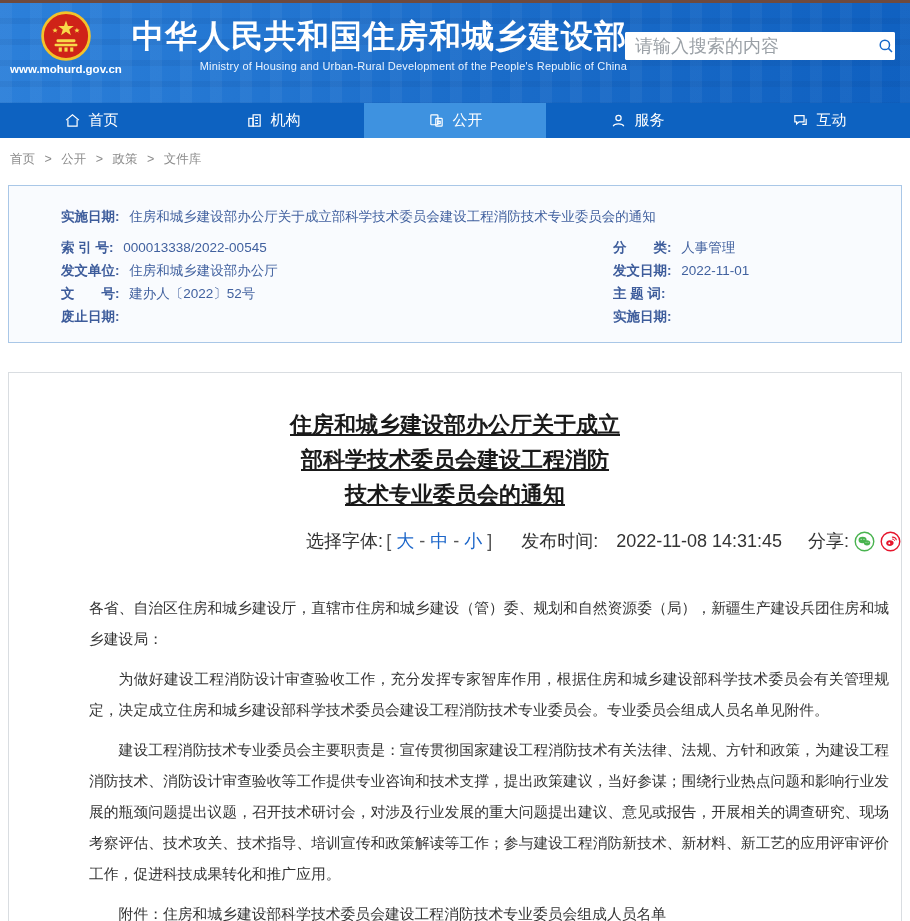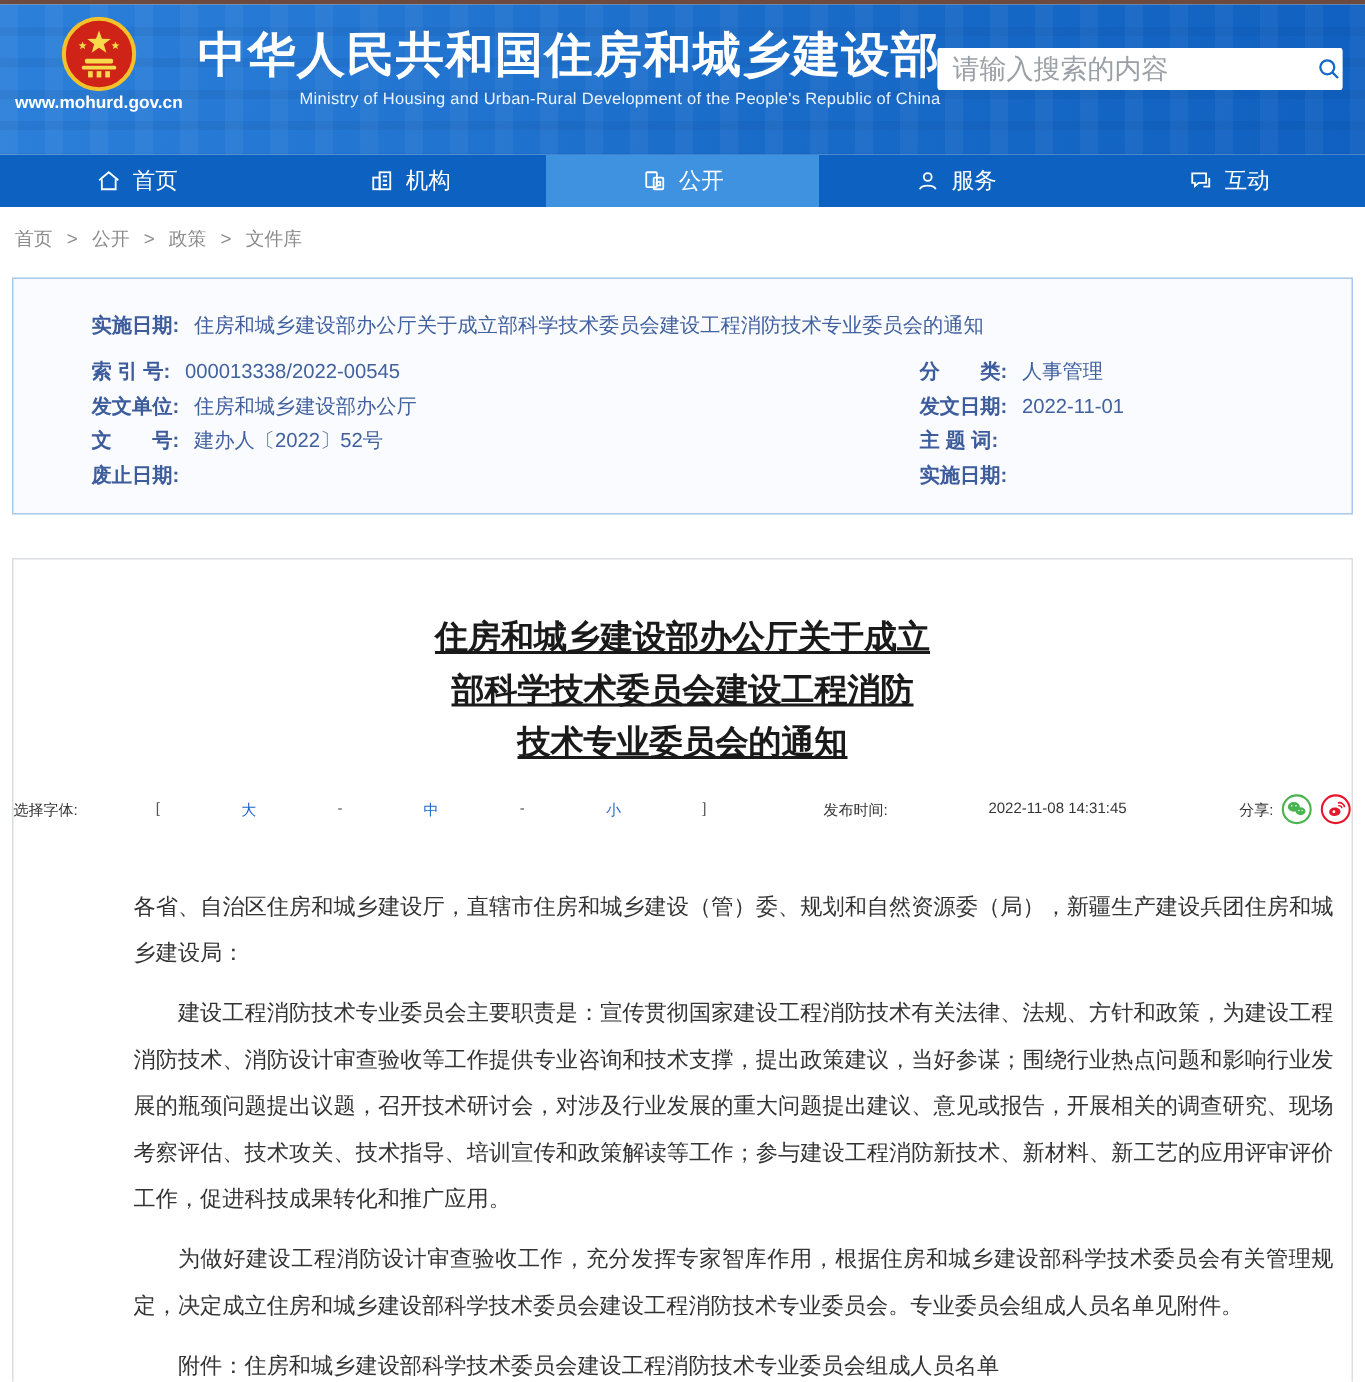--- a/index.html
+++ b/index.html
@@ -49,22 +49,22 @@
   .meta-full { margin-bottom: 8px; line-height: 22px; }
   .meta-grid { display: grid; grid-template-columns: 1fr 258px; }
   .m-cell { height: 23px; line-height: 23px; white-space: nowrap; overflow: hidden; }
 
   
   .doc-box { margin: 29px 8px 0; border: 1px solid #d9dde1; background: #fff;
     padding: 34px 0 30px; min-height: 530px; }
   .doc-title { text-align: center; font-size: 22px; line-height: 35px; font-weight: 700; color: #1a1a1a; text-decoration: underline; }
   .doc-title span { display: block; }
 
-  .toolbar { margin-top: 17px; display: flex; justify-content: space-between; align-items: center;
-    font-size: 10px; color: #333; }
+  .toolbar { margin-top: 17px; display: flex; justify-content: flex-end; align-items: center;
+    font-size: 18px; color: #333; }
   .tb-sep { margin: 0 3px; color: #555; }
   .size-link { color: #1c66c9; cursor: pointer; margin: 0 2px; }
   .tb-publish { margin-left: 26px; }
   .tb-time { margin-left: 18px; }
   .tb-share { margin-left: 26px; display: flex; align-items: center; gap: 5px; }
   .share-icon { display: inline-flex; cursor: pointer; }
 
   
   .doc-body { margin-top: 40px; padding: 0 12px 0 80px; font-size: 14.8px; line-height: 31px;
     color: #333; text-align: justify; }
@@ -246,18 +246,18 @@
           <circle cx="10.6" cy="13.9" r="1.1" fill="#fff"></circle>
           <path d="M13.6 7.1c2.6-.6 4.9 1.1 5.1 3.4" stroke="#e6162d" stroke-width="1.3" fill="none"></path>
           <path d="M13.9 9.3c1.4-.3 2.7.6 2.8 1.9" stroke="#e6162d" stroke-width="1.1" fill="none"></path>
         </svg>
       </span>
     </span>
   </div>
 
   <div class="doc-body">
     <p>各省、自治区住房和城乡建设厅，直辖市住房和城乡建设（管）委、规划和自然资源委（局），新疆生产建设兵团住房和城乡建设局：</p>
+    <p class="indent">为做好建设工程消防设计审查验收工作，充分发挥专家智库作用，根据住房和城乡建设部科学技术委员会有关管理规定，决定成立住房和城乡建设部科学技术委员会建设工程消防技术专业委员会。专业委员会组成人员名单见附件。</p>
     <p class="indent">建设工程消防技术专业委员会主要职责是：宣传贯彻国家建设工程消防技术有关法律、法规、方针和政策，为建设工程消防技术、消防设计审查验收等工作提供专业咨询和技术支撑，提出政策建议，当好参谋；围绕行业热点问题和影响行业发展的瓶颈问题提出议题，召开技术研讨会，对涉及行业发展的重大问题提出建议、意见或报告，开展相关的调查研究、现场考察评估、技术攻关、技术指导、培训宣传和政策解读等工作；参与建设工程消防新技术、新材料、新工艺的应用评审评价工作，促进科技成果转化和推广应用。</p>
-    <p class="indent">为做好建设工程消防设计审查验收工作，充分发挥专家智库作用，根据住房和城乡建设部科学技术委员会有关管理规定，决定成立住房和城乡建设部科学技术委员会建设工程消防技术专业委员会。专业委员会组成人员名单见附件。</p>
     <p class="indent">附件：住房和城乡建设部科学技术委员会建设工程消防技术专业委员会组成人员名单</p>
   </div>
 
 </section>
 
 </body></html>

